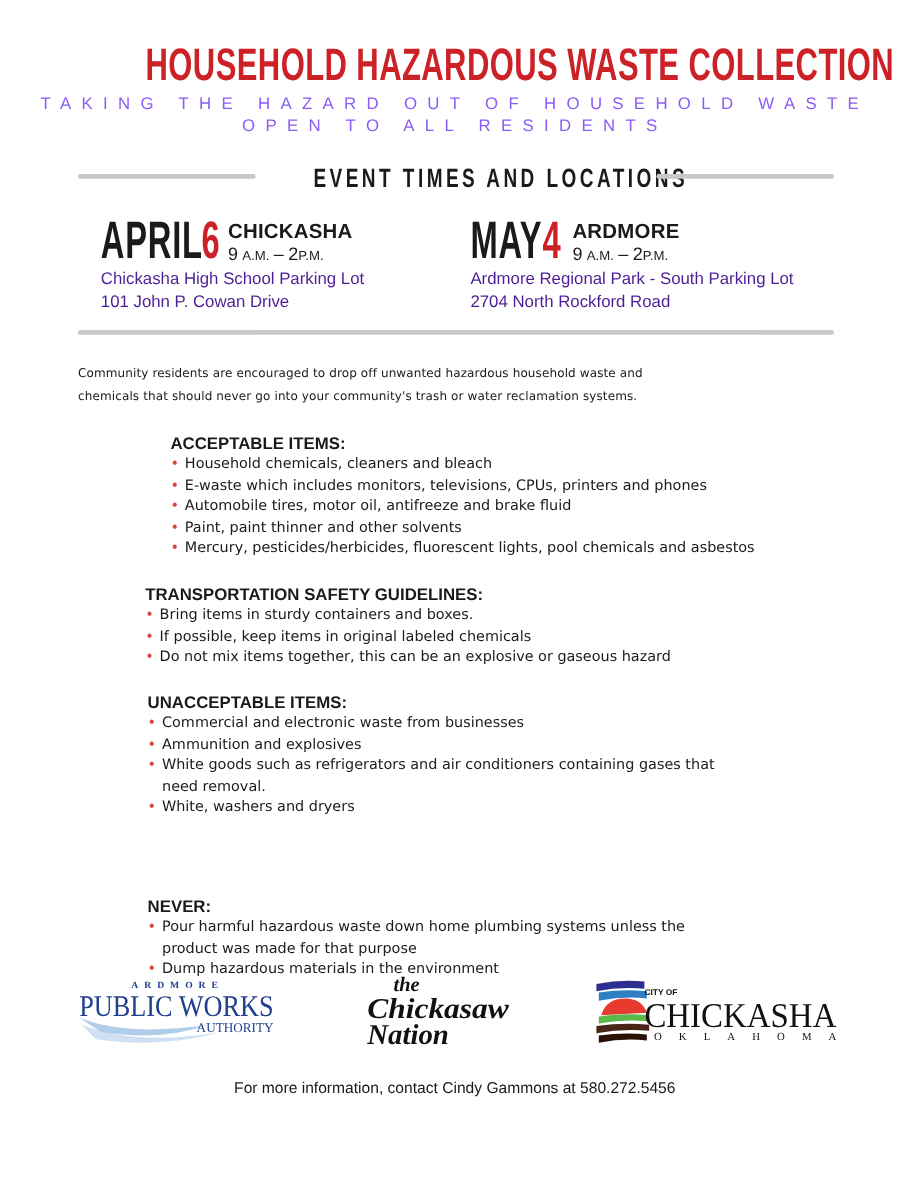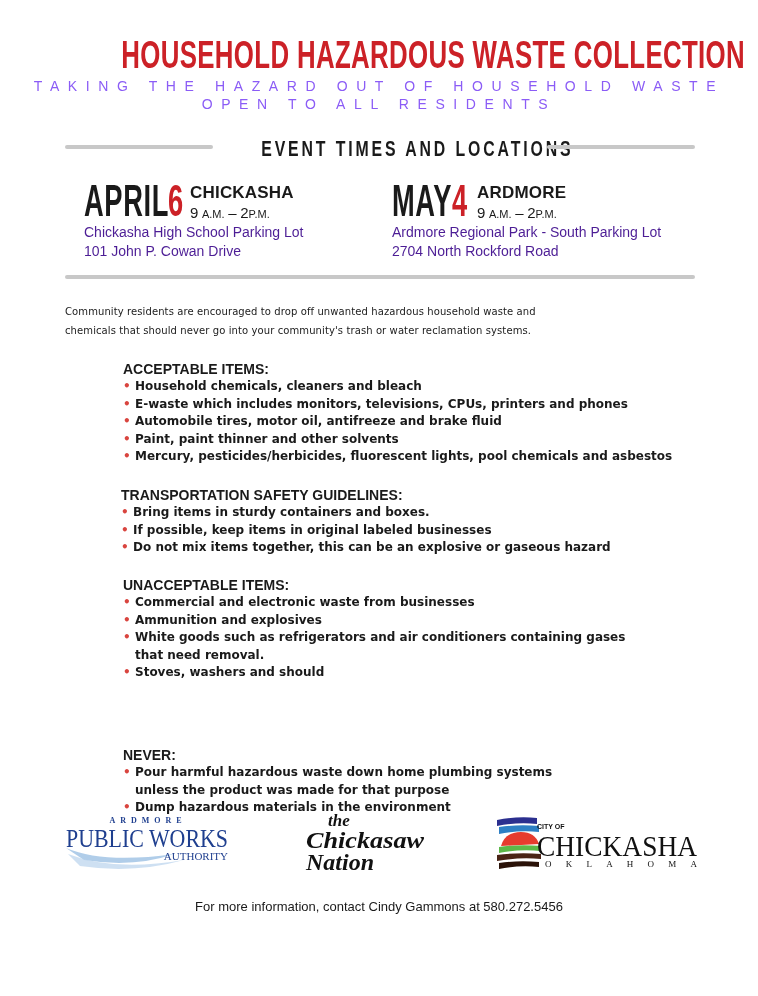--- a/index.html
+++ b/index.html
@@ -81,26 +81,26 @@
   }
 
   .list-block { position: absolute; left: 123px; width: 560px; }
   .list-block h3 {
     font-family: "Liberation Sans", sans-serif; font-weight: bold; font-size: 14px;
     color: #1a1a1a; line-height: 18px;
   }
   .list-block ul { list-style: none; }
   .list-block li {
     position: relative; padding-left: 12px;
-    font-family: "DejaVu Sans", sans-serif; font-size: 12px; line-height: 17.5px; color: #1a1a1a; font-weight: bold;
+    font-family: "DejaVu Sans", sans-serif; font-size: 12px; line-height: 17.5px; color: #1a1a1a;
   }
   .list-block li::before {
     content: "•"; position: absolute; left: 0; top: 0; color: #d9453f; font-size: 12px;
   }
-  .b-acc { top: 360px; }
+  .b-acc { top: 360px; margin-left: 19px; }
   .b-trans { top: 486px; left: 121px; }
   .b-unacc { top: 576px; }
   .b-never { top: 702px; }
 
   .logos { position: absolute; top: 810px; left: 0; width: 758px; height: 70px; }
   .logo-apw { position: absolute; left: 64px; top: 4px; width: 168px; height: 58px; }
   .logo-cn { position: absolute; left: 298px; top: 0; width: 130px; height: 70px; }
   .logo-ch { position: absolute; left: 495px; top: 4px; width: 205px; height: 58px; }
 
   .footer {
@@ -168,32 +168,32 @@
     <li>Automobile tires, motor oil, antifreeze and brake fluid</li>
     <li>Paint, paint thinner and other solvents</li>
     <li>Mercury, pesticides/herbicides, fluorescent lights, pool chemicals and asbestos</li>
   </ul>
 </div>
 
 <div class="list-block b-trans">
   <h3>TRANSPORTATION SAFETY GUIDELINES:</h3>
   <ul>
     <li>Bring items in sturdy containers and boxes.</li>
-    <li>If possible, keep items in original labeled businesses</li>
+    <li>If possible, keep items in original labeled chemicals</li>
     <li>Do not mix items together, this can be an explosive or gaseous hazard</li>
   </ul>
 </div>
 
 <div class="list-block b-unacc" style="width:505px;">
   <h3>UNACCEPTABLE ITEMS:</h3>
   <ul>
     <li>Commercial and electronic waste from businesses</li>
     <li>Ammunition and explosives</li>
     <li>White goods such as refrigerators and air conditioners containing gases that need removal.</li>
-    <li>Stoves, washers and should</li>
+    <li>White, washers and dryers</li>
   </ul>
 </div>
 
 <div class="list-block b-never" style="width:520px;margin-top:44px;">
   <h3>NEVER:</h3>
   <ul>
     <li style="width:475px;">Pour harmful hazardous waste down home plumbing systems unless the product was made for that purpose</li>
     <li>Dump hazardous materials in the environment</li>
   </ul>
 </div>

